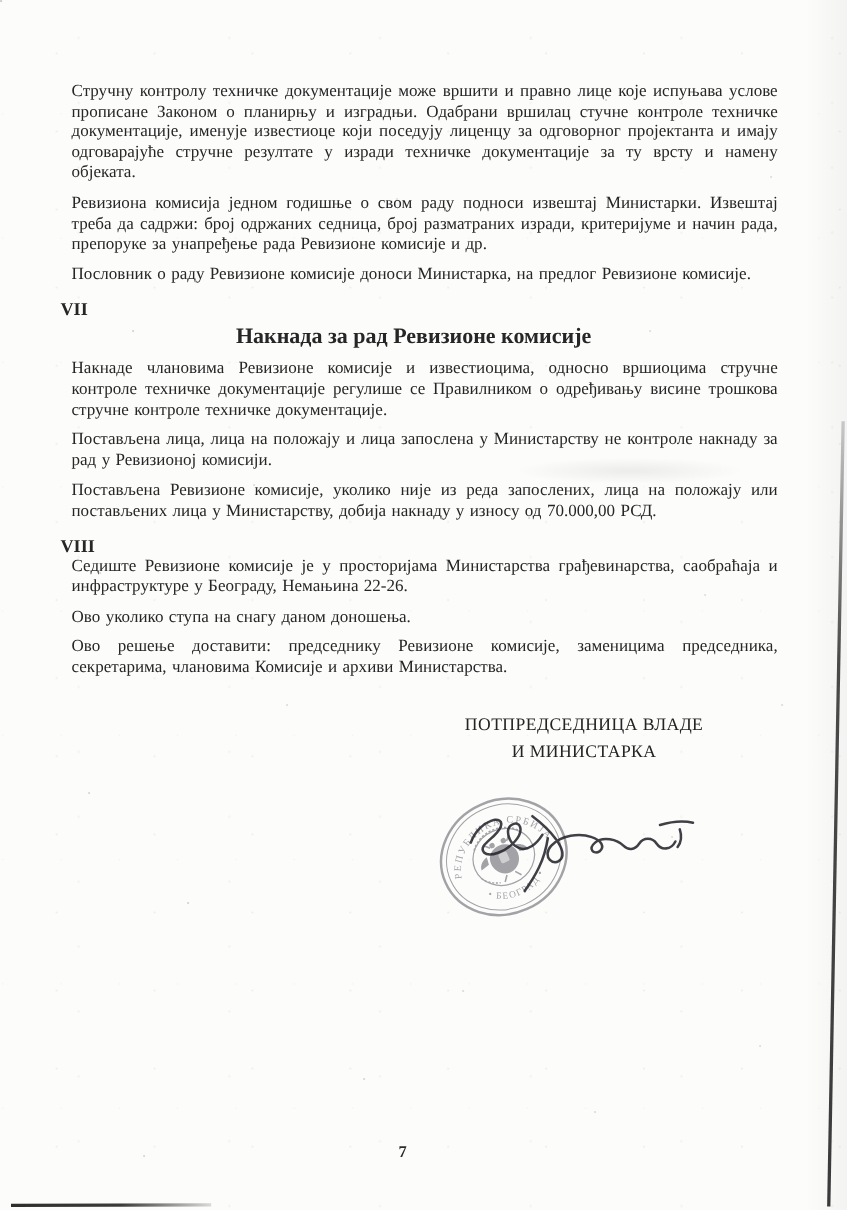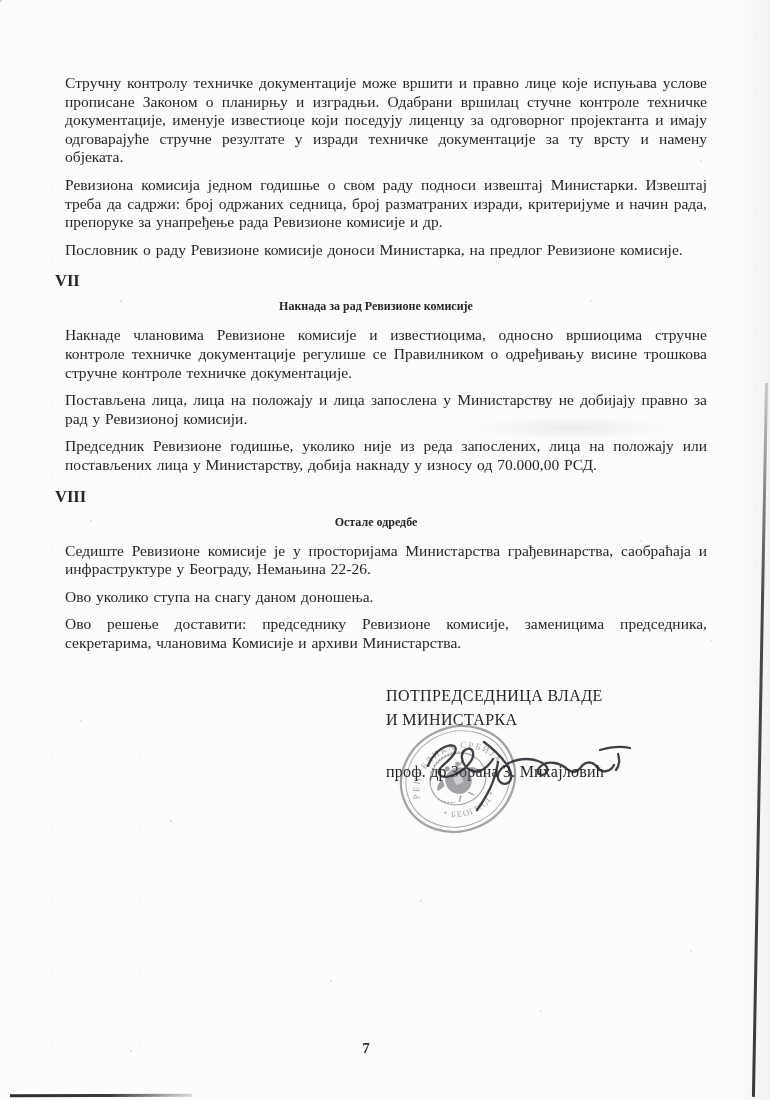--- a/index.html
+++ b/index.html
@@ -23,24 +23,24 @@
     font-size:15.5px; line-height:18.6px; color:#262626;
     text-align:justify;
   }
   .content p{margin:0 0 9px 0; word-spacing:1px;}
   .numeral{
     margin:12px 0 0 0; text-align:left; font-weight:bold;
     font-size:16.5px; line-height:19px; transform:translateX(-10px);
   }
   .sec-title{
     margin:7px 0 10px 0; text-align:center; font-weight:bold;
-    font-size:12px; line-height:19px; transform:translateX(-10px);
+    font-size:20px; line-height:19px; transform:translateX(-10px);
   }
   .sig-block{
-    margin:32px 0 0 321px; width:290px; text-align:left;
+    margin:32px 0 0 321px; width:290px; text-align:center;
     font-size:16px; line-height:24px; letter-spacing:0.4px; color:#242424;
   }
   .sig-name{margin-top:28px; letter-spacing:0.2px;}
   .stamp{
     position:absolute; left:395px; top:722px; width:126px; height:114px;
     opacity:0.55; filter:blur(0.3px);
   }
   .signature-svg{
     position:absolute; left:414px; top:730px; width:235px; height:88px;
   }
@@ -88,33 +88,31 @@
   <div class="smudge"></div>
 
   <div class="content">
     <p>Стручну контролу техничке документације може вршити и правно лице које испуњава услове прописане Законом о планирњу и изградњи. Одабрани вршилац стучне контроле техничке документације, именује известиоце који поседују лиценцу за одговорног пројектанта и имају одговарајуће стручне резултате у изради техничке документације за ту врсту и намену објеката.</p>
     <p>Ревизиона комисија једном годишње о свом раду подноси извештај Министарки. Извештај треба да садржи: број одржаних седница, број разматраних изради, критеријуме и начин рада, препоруке за унапређење рада Ревизионе комисије и др.</p>
     <p>Пословник о раду Ревизионе комисије доноси Министарка, на предлог Ревизионе комисије.</p>
 
     <div class="numeral">VII</div>
     <div class="sec-title">Накнада за рад Ревизионе комисије</div>
     <p>Накнаде члановима Ревизионе комисије и известиоцима, односно вршиоцима стручне контроле техничке документације регулише се Правилником о одређивању висине трошкова стручне контроле техничке документације.</p>
-    <p>Постављена лица, лица на положају и лица запослена у Министарству не добијају правно за рад у Ревизионој комисији.</p>
-    <p>Председник Ревизионе годишње, уколико није из реда запослених, лица на положају или постављених лица у Министарству, добија накнаду у износу од 70.000,00 РСД.</p>
+    <p>Постављена лица, лица на положају и лица запослена у Министарству не контроле накнаду за рад у Ревизионој комисији.</p>
+    <p>Постављена Ревизионе комисије, уколико није из реда запослених, лица на положају или постављених лица у Министарству, добија накнаду у износу од 70.000,00 РСД.</p>
 
     <div class="numeral">VIII</div>
-    <div class="sec-title">Остале одредбе</div>
     <p>Седиште Ревизионе комисије је у просторијама Министарства грађевинарства, саобраћаја и инфраструктуре у Београду, Немањина 22-26.</p>
     <p>Ово уколико ступа на снагу даном доношења.</p>
     <p>Ово решење доставити: председнику Ревизионе комисије, заменицима председника, секретарима, члановима Комисије и архиви Министарства.</p>
 
     <div class="sig-block">
       <div>ПОТПРЕДСЕДНИЦА ВЛАДЕ</div>
       <div>И МИНИСТАРКА</div>
-      <div class="sig-name">проф. др Зорана З. Михајловић</div>
     </div>
   </div>
 
   <svg class="stamp" viewBox="0 0 124 112" xmlns="http://www.w3.org/2000/svg">
     <g transform="rotate(-24 62 56)" stroke="#5a5a64" fill="none">
       <ellipse cx="62" cy="56" rx="57" ry="51" stroke-width="2.2"></ellipse>
       <ellipse cx="62" cy="56" rx="52" ry="46.5" stroke-width="0.9"></ellipse>
       <ellipse cx="62" cy="56" rx="28" ry="25" stroke-width="1.1"></ellipse>
       <path id="stArcTop" d="M 19 66 A 43 39 0 1 1 105 66" stroke="none"></path>
       <path id="stArcBot" d="M 26 70 A 38 34 0 0 0 98 70" stroke="none"></path>

